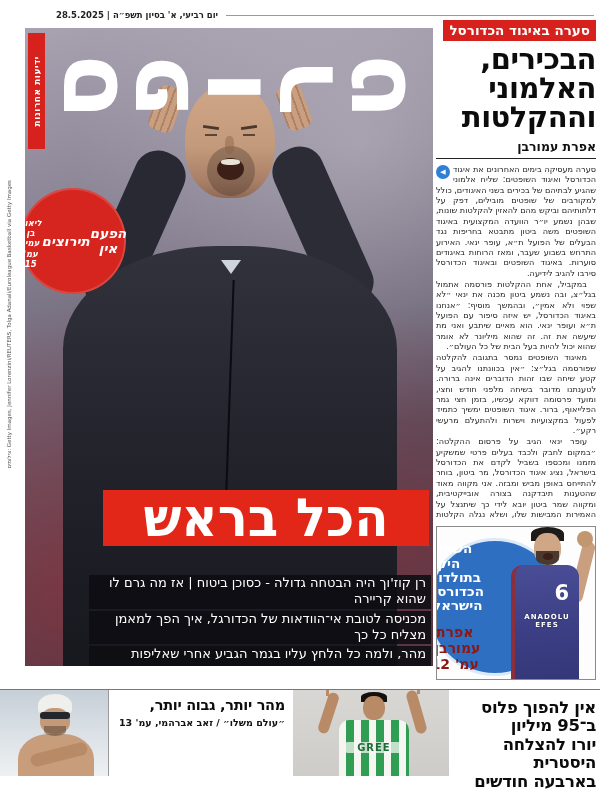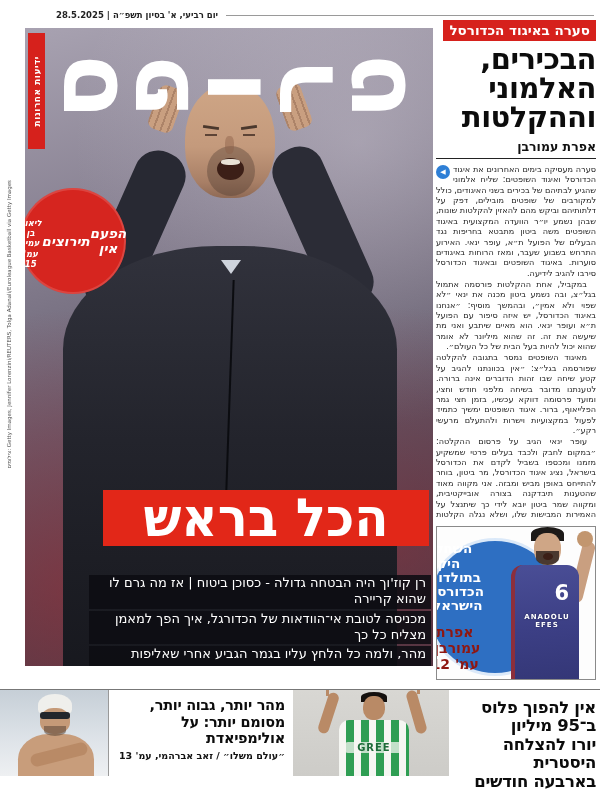--- a/index.html
+++ b/index.html
@@ -254,21 +254,20 @@
       <div class="sp-fing-l"></div>
       <div class="sp-fing-r"></div>
       <div class="sp-torso"></div>
       <div class="sp-hair"></div>
       <div class="sp-head"></div>
       <div class="sp-gree">GREE</div>
     </div>
 
     <div class="oly-item">
       <div class="oly-line">מהר יותר, גבוה יותר,</div>
-      <div class="oly-line">מסומם יותר: על אולימפיאדת</div>
       <div class="oly-byline">״עולם משלו״ / זאב אברהמי, עמ' 13</div>
     </div>
 
     <div class="swim-photo">
       <div class="sw-torso"></div>
       <div class="sw-cap"></div>
       <div class="sw-face"></div>
       <div class="sw-goggles"></div>
       <div class="sw-beard"></div>
       <div class="sw-arm"></div>

